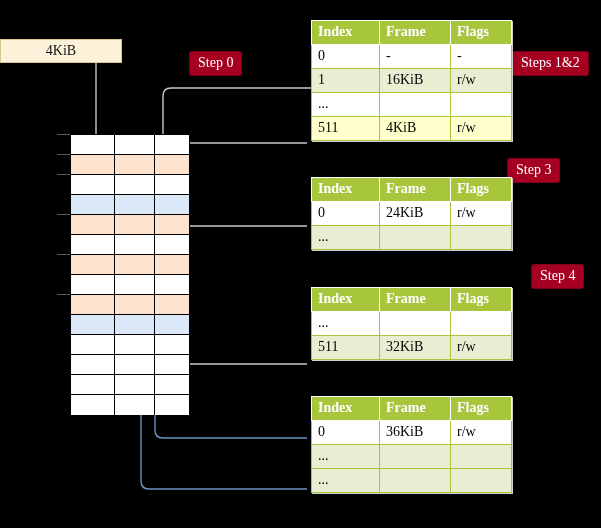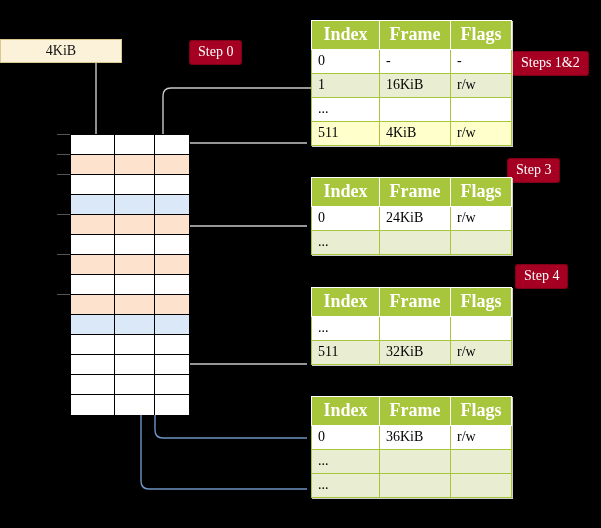--- a/index.html
+++ b/index.html
@@ -90,24 +90,24 @@
     position: absolute;
     border-collapse: collapse;
     font-size: 14px;
     background: #ffffff;
     box-shadow: 1px 1px 0 #cfcfcf;
   }
   .ptable th {
     background: #a8c63c;
     color: #ffffff;
     font-weight: bold;
-    text-align: center;
+    text-align: left;
     padding: 3px 6px 4px 6px;
     border: 1px solid #ffffff;
-    font-size: 18px;
+    font-size: 14px;
     white-space: nowrap;
   }
   .ptable td {
     padding: 3px 6px 4px 6px;
     border: 1px solid #a8c63c;
     font-size: 14px;
     white-space: nowrap;
     height: 18px;
     box-sizing: border-box;
   }
@@ -200,22 +200,22 @@
       <div class="memrow white" style="top: 220px;"></div>
       <div class="memrow white" style="top: 240px;"></div>
       <div class="memrow white last" style="top: 260px;"></div>
       <div class="memvline" style="left: 43px;"></div>
       <div class="memvline" style="left: 83px;"></div>
     </div>
 
   <div id="badges">
       <div class="badge" style="left: 513px; top: 20px; margin-top: 32px;">Steps 1&amp;2</div>
       <div class="badge" style="left: 508px; top: 159px;">Step 3</div>
-      <div class="badge" style="left: 516px; top: 265px;">Step 4</div>
-      <div class="badge" style="left: 190px; top: 41px; padding-left: 8px;">Step 0</div>
+      <div class="badge" style="left: 532px; top: 265px;">Step 4</div>
+      <div class="badge" style="left: 190px; top: 52px; padding-left: 8px;">Step 0</div>
     </div>
 
   <div id="tables">
       <table class="ptable" style="left: 311px; top: 20px;">
         <thead>
           <tr>
             <th class="c-index">Index</th>
             <th class="c-frame">Frame</th>
             <th class="c-flags">Flags</th>
           </tr>

